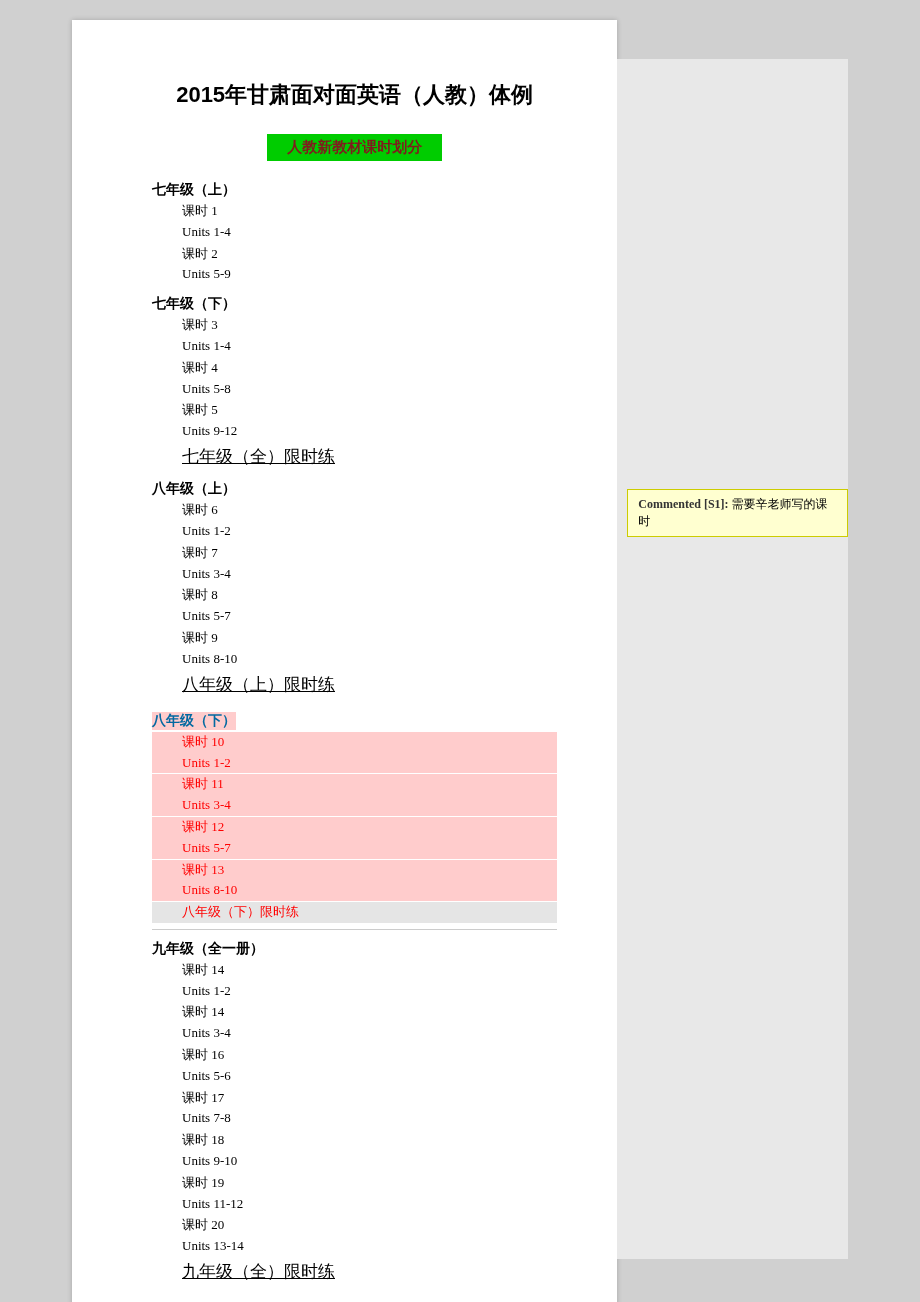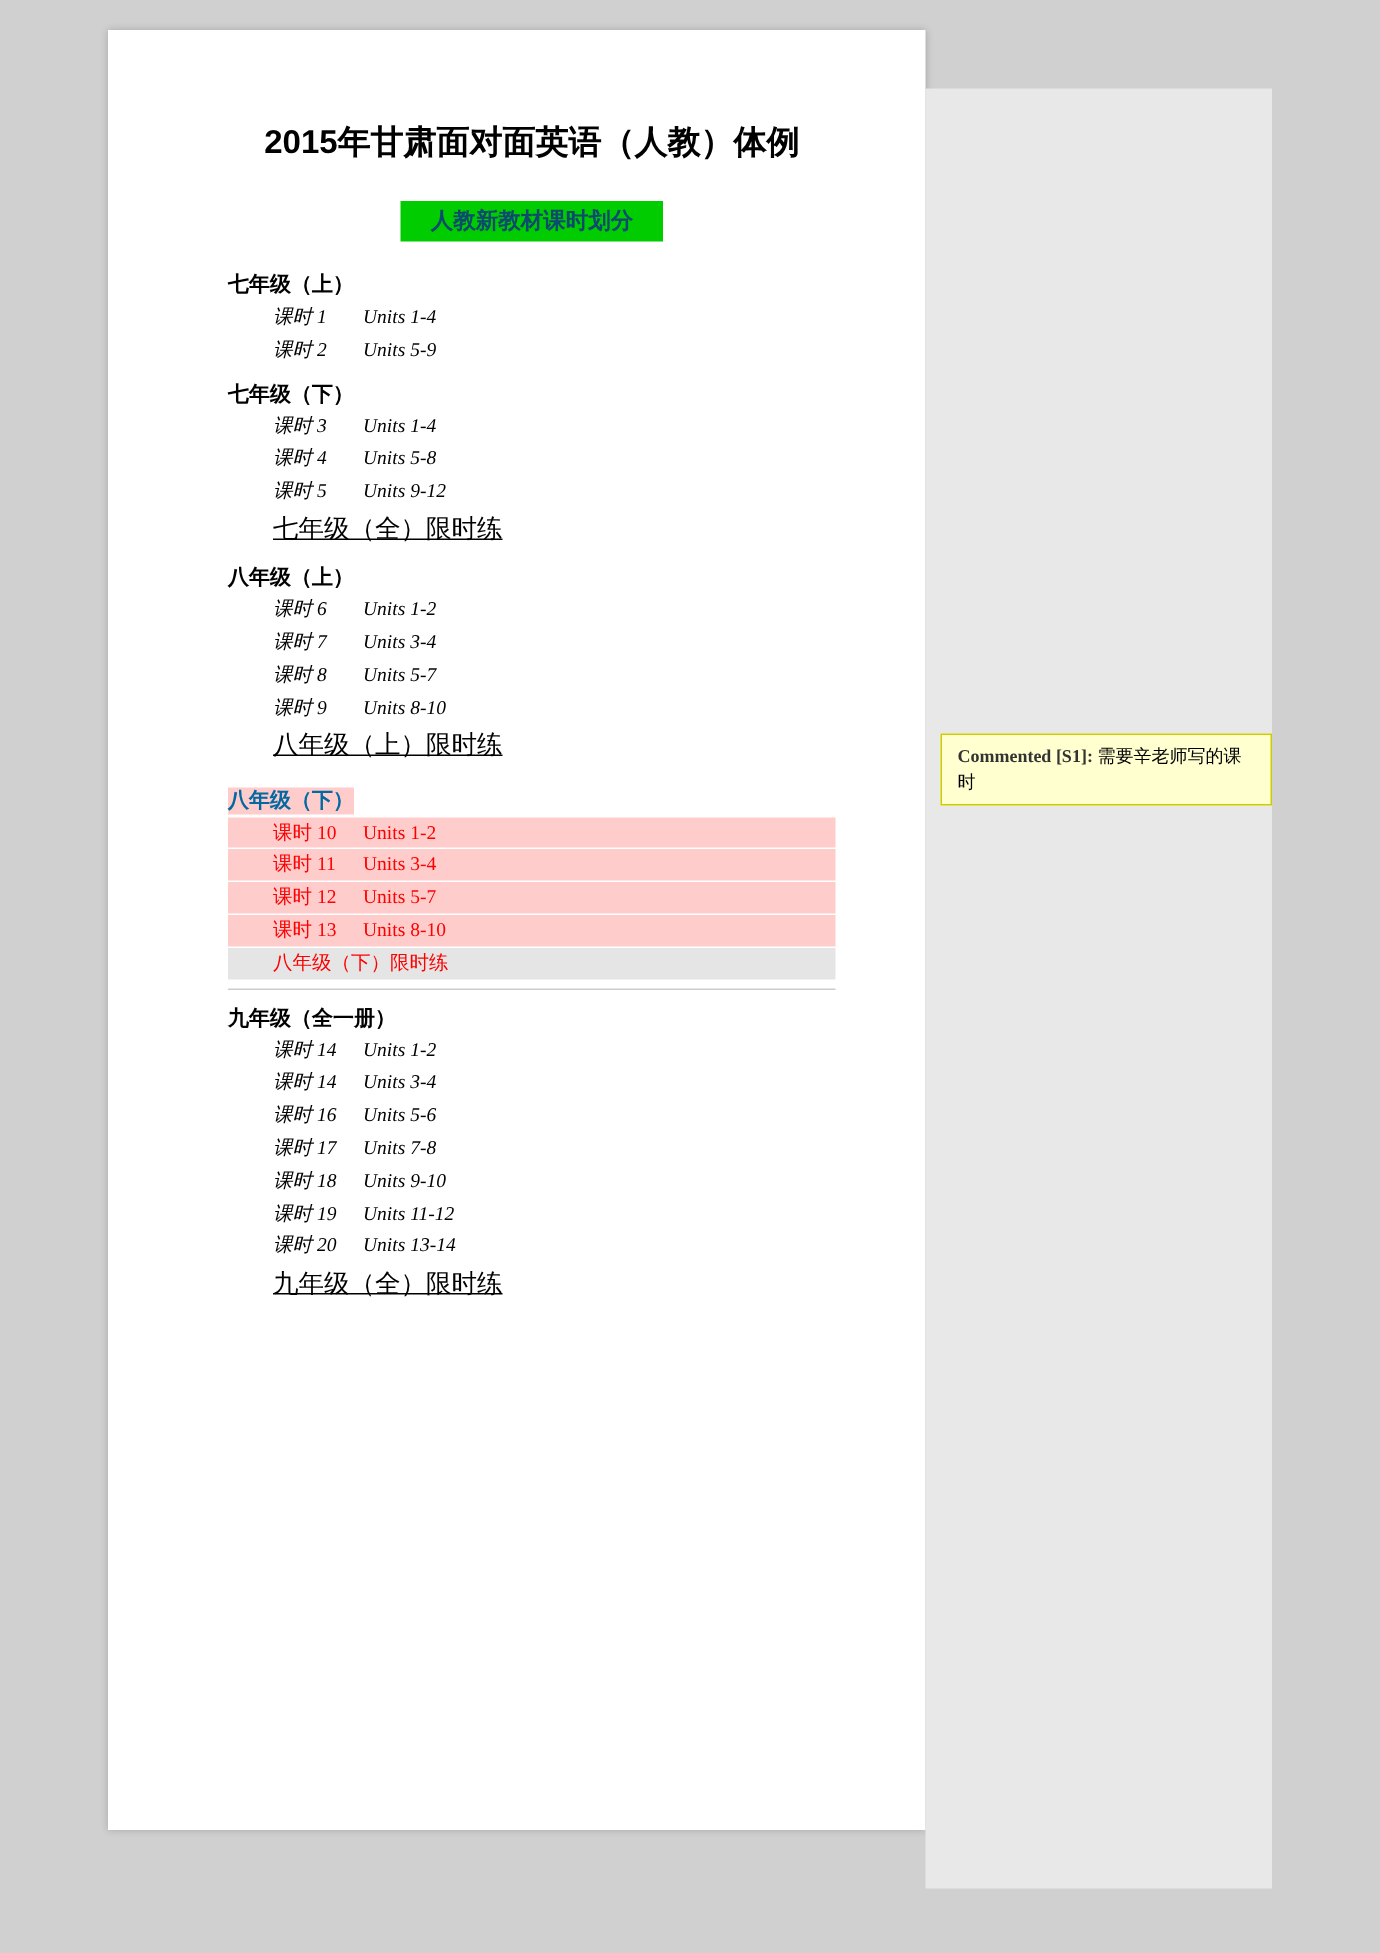--- a/index.html
+++ b/index.html
@@ -50,21 +50,21 @@
       font-size: 22px;
       font-weight: bold;
       text-align: center;
       margin-bottom: 24px;
       color: #000000;
       font-family: "SimHei", "黑体", sans-serif;
     }
 
     .subtitle-banner {
       background-color: #00cc00;
-      color: #0c4a6e;
+      color: #7f1d1d;
       text-align: center;
       font-weight: bold;
       font-size: 15px;
       padding: 4px 20px;
       margin: 0 auto 20px auto;
       display: table;
     }
 
     .section-header {
       font-size: 14px;
@@ -79,31 +79,31 @@
       font-weight: bold;
       color: #0369a1;
       background-color: #ffcccc;
       margin-top: 10px;
       margin-bottom: 2px;
       display: inline-block;
     }
 
     .lesson-row {
       display: flex;
-      flex-direction: row;
+      flex-direction: column;
       padding-left: 30px;
       margin-bottom: 1px;
       font-size: 13px;
       color: #000000;
       line-height: 1.6;
-      font-style: italic;
     }
 
     .lesson-row-highlight {
       display: flex;
+      flex-direction: column;
       padding-left: 30px;
       margin-bottom: 1px;
       font-size: 13px;
       color: #ff0000;
       background-color: #ffcccc;
       line-height: 1.6;
     }
 
     .lesson-num {
       width: 60px;

